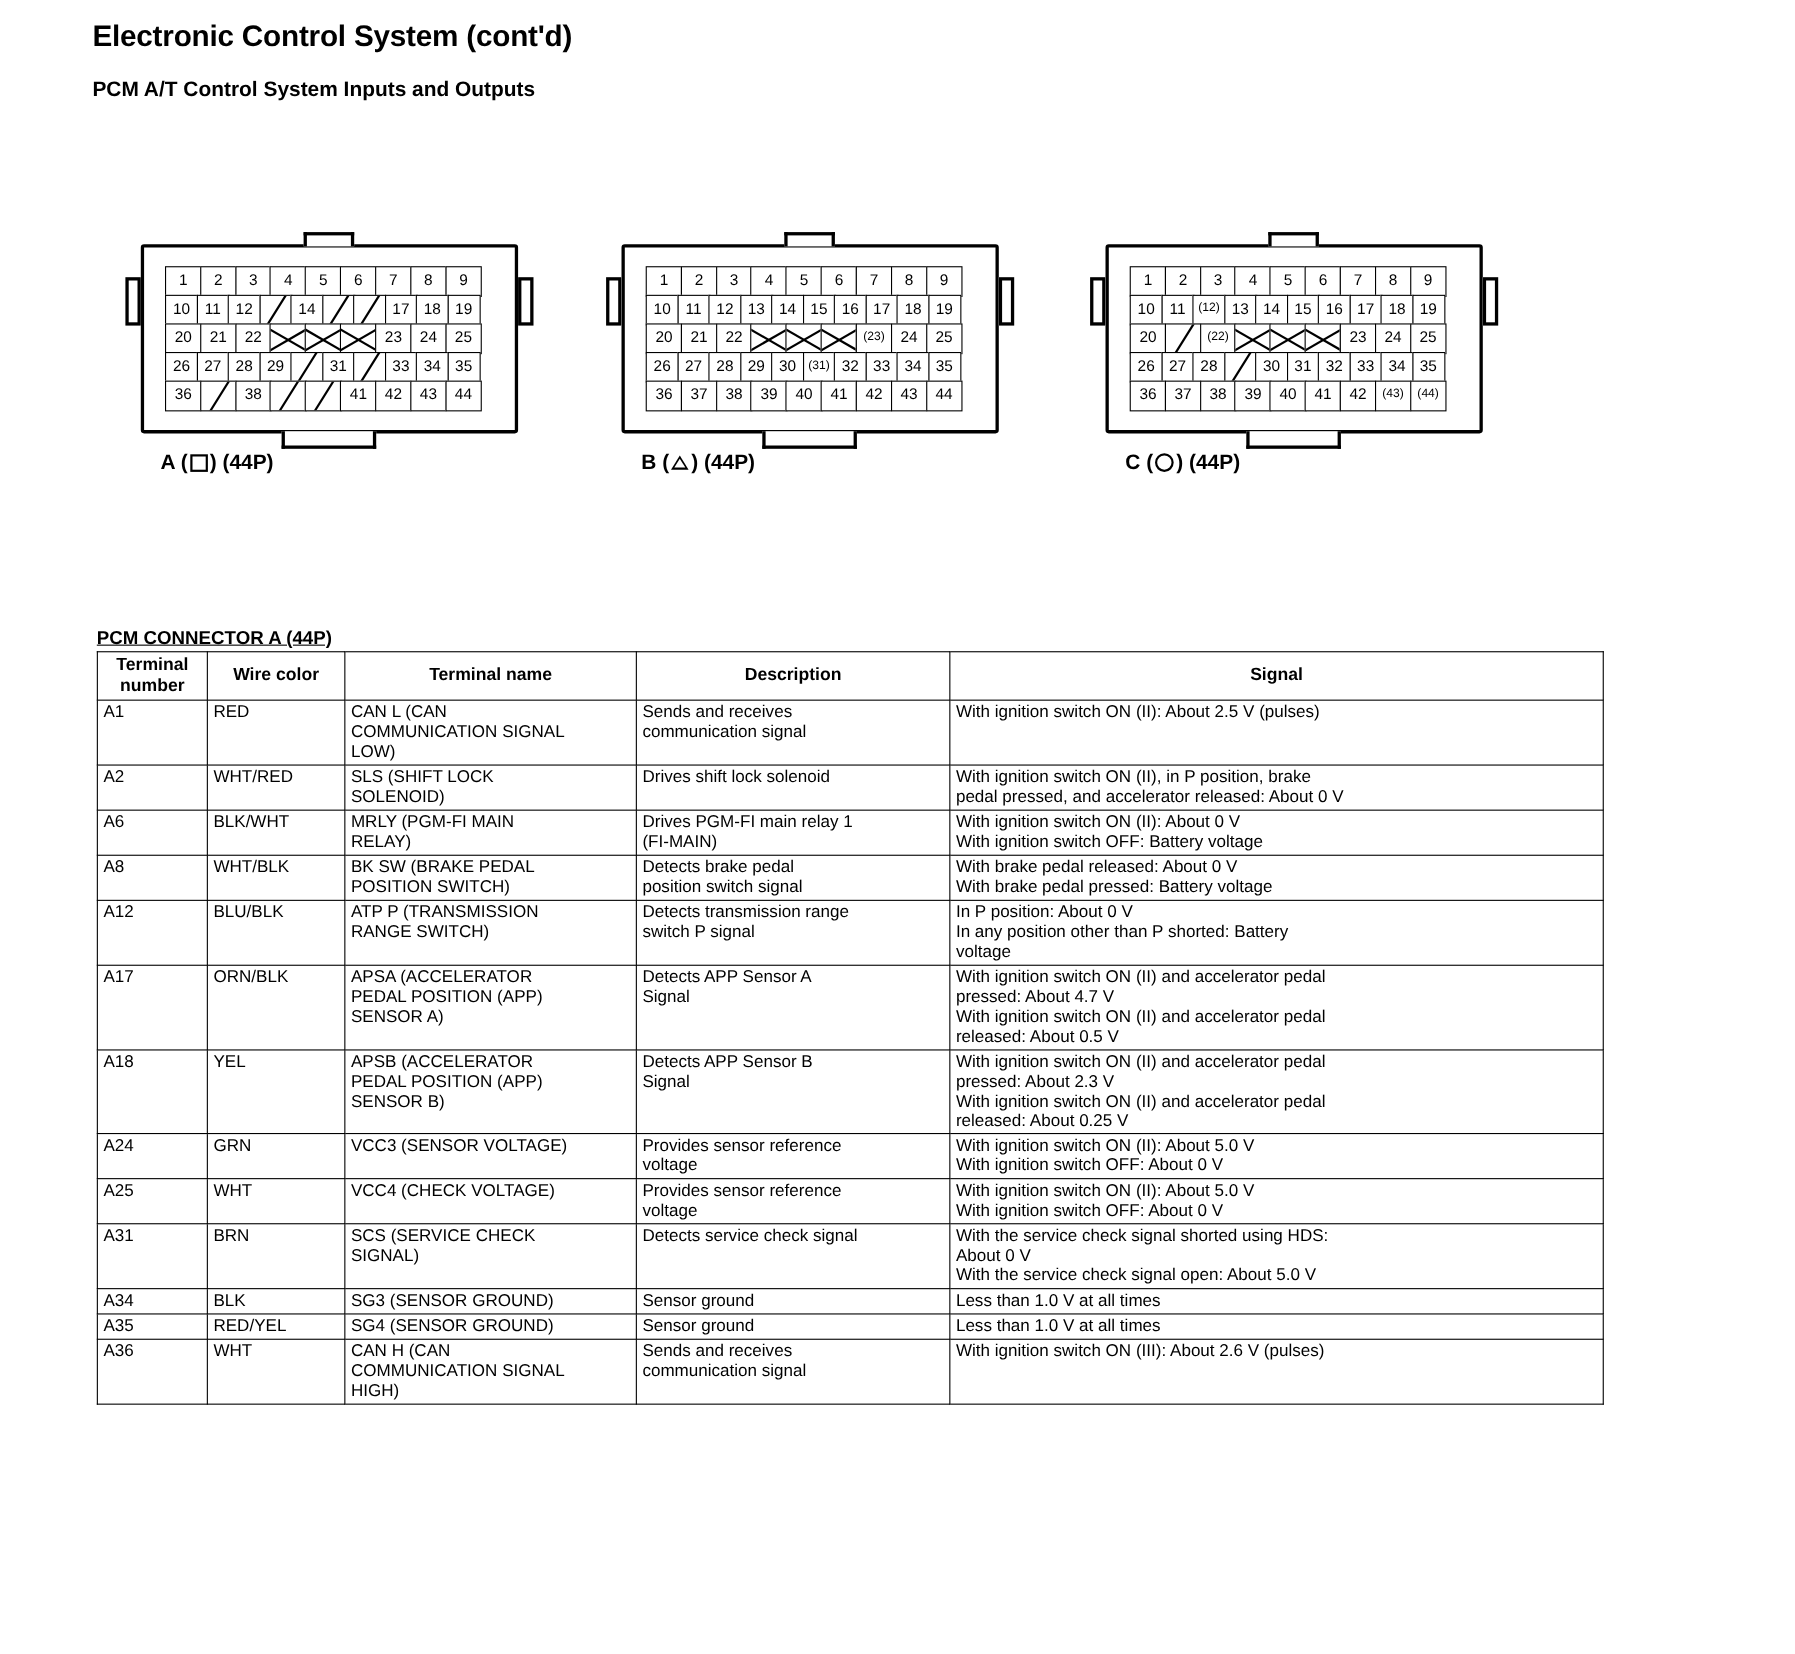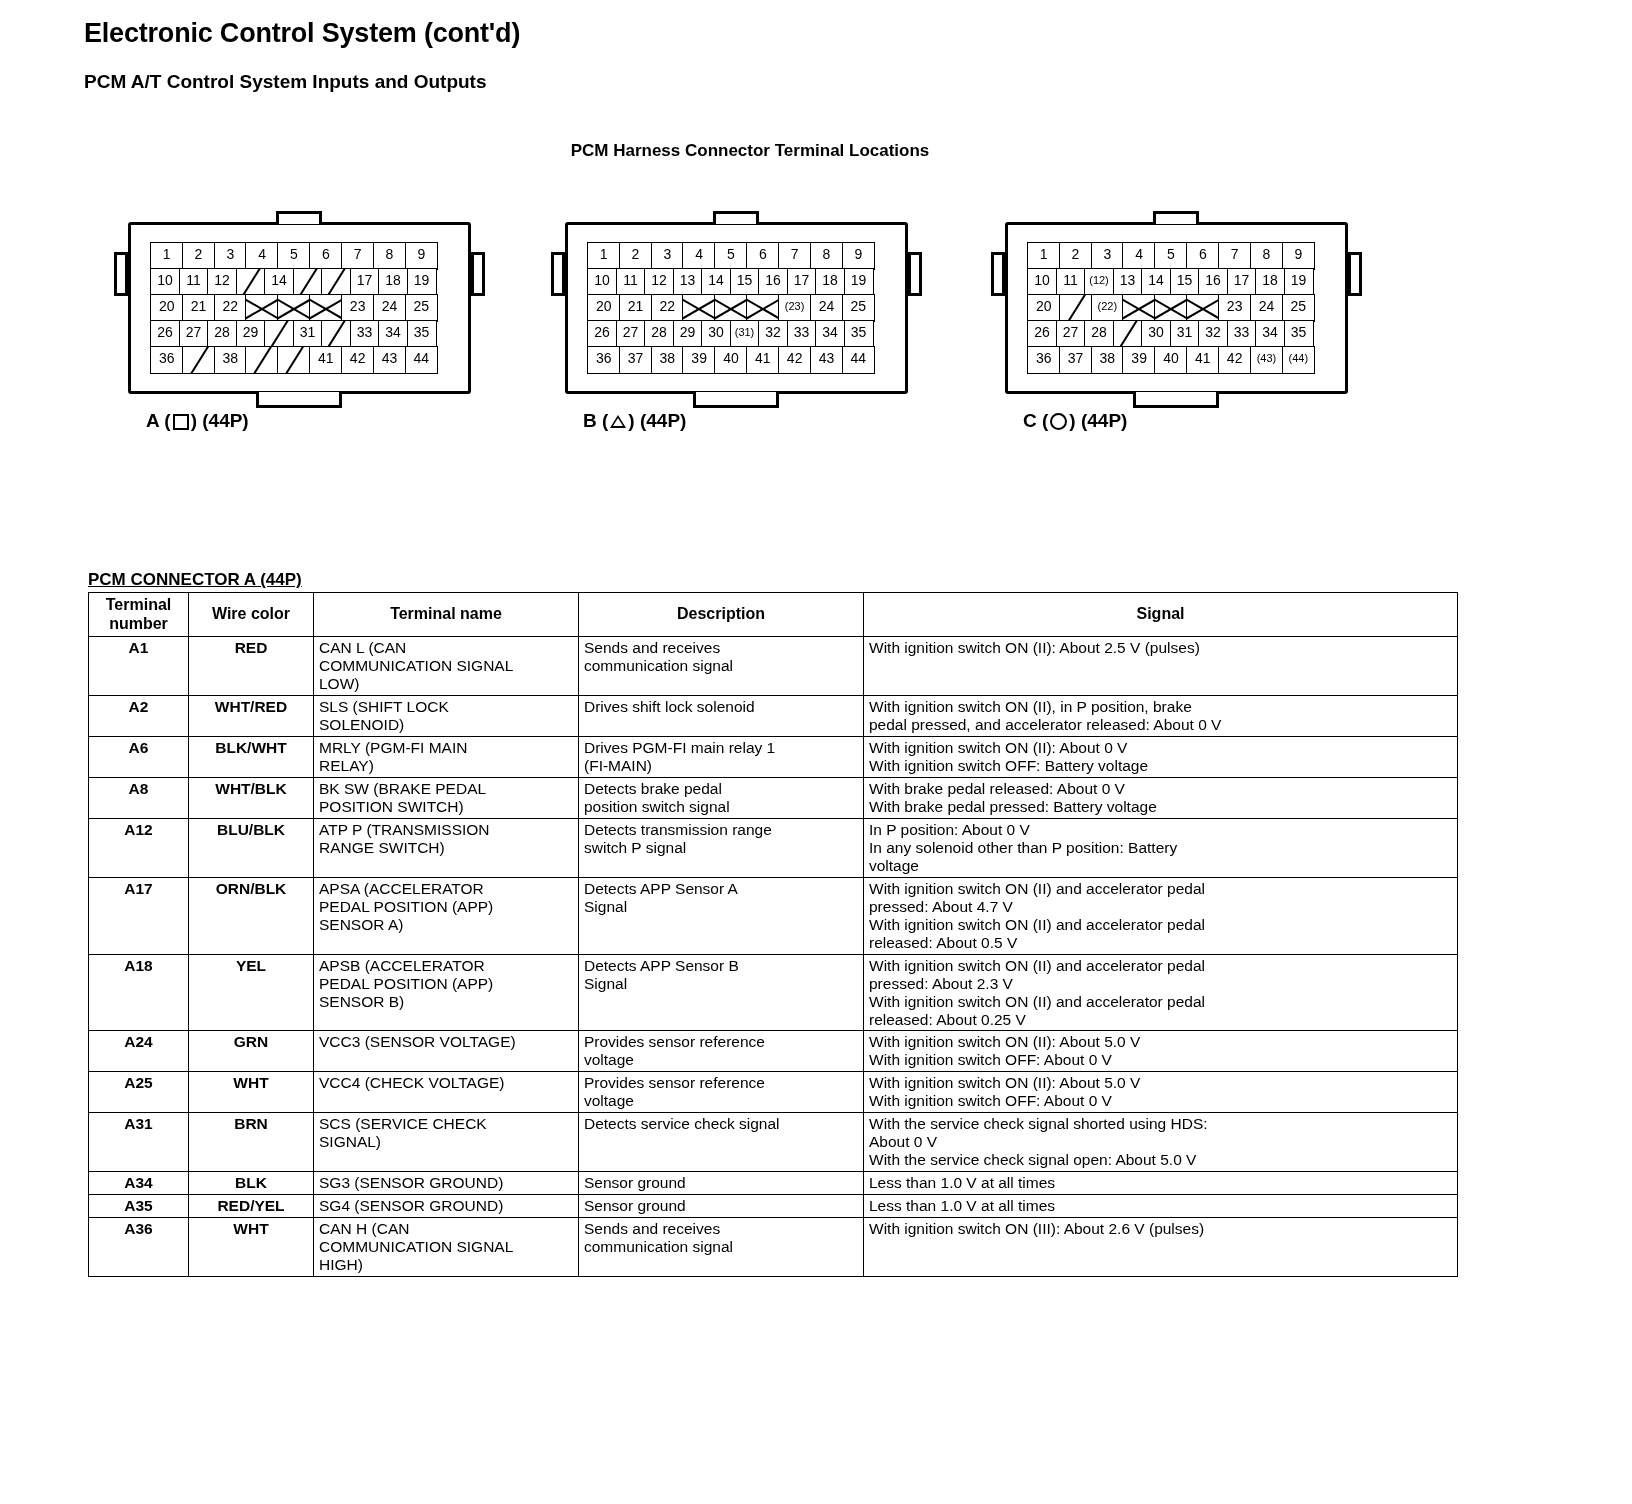--- a/index.html
+++ b/index.html
@@ -211,36 +211,35 @@
     vertical-align: top;
     line-height: 1.16;
   }
   table.pcm th {
     text-align: center;
     font-weight: bold;
     font-size: 16px;
     vertical-align: middle;
     padding: 3px 4px;
   }
-  td.c { text-align: center; font-weight: bold; }
+  td.c { font-weight: normal; }
   .col1 { width: 100px; }
   .col2 { width: 125px; }
   .col3 { width: 265px; }
   .col4 { width: 285px; }
   .col5 { width: auto; }
   .line { display: block; }
 </style>
 </head>
 <body>
 
 <div class="page">
 
   <div class="title">Electronic Control System (cont'd)</div>
   <div class="subtitle">PCM A/T Control System Inputs and Outputs</div>
-  <div class="conn-heading">PCM Harness Connector Terminal Locations</div>
 
   <div id="connectors-host">
       <div class="connector conn-a">
         <div class="conn-shell"></div>
         <div class="conn-tab-top"></div>
         <div class="conn-tab-bottom"></div>
         <div class="conn-ear ear-left"></div>
         <div class="conn-ear ear-right"></div>
         <div class="conn-grid">
           <div class="conn-row">
@@ -540,21 +539,21 @@
           <td>
             <span class="line">ATP P (TRANSMISSION</span>
             <span class="line">RANGE SWITCH)</span>
           </td>
           <td>
             <span class="line">Detects transmission range</span>
             <span class="line">switch P signal</span>
           </td>
           <td>
             <span class="line">In P position: About 0 V</span>
-            <span class="line">In any solenoid other than P position: Battery</span>
+            <span class="line">In any position other than P shorted: Battery</span>
             <span class="line">voltage</span>
           </td>
         </tr>
         <tr>
           <td class="c">A17</td>
           <td class="c">ORN/BLK</td>
           <td>
             <span class="line">APSA (ACCELERATOR</span>
             <span class="line">PEDAL POSITION (APP)</span>
             <span class="line">SENSOR A)</span>

